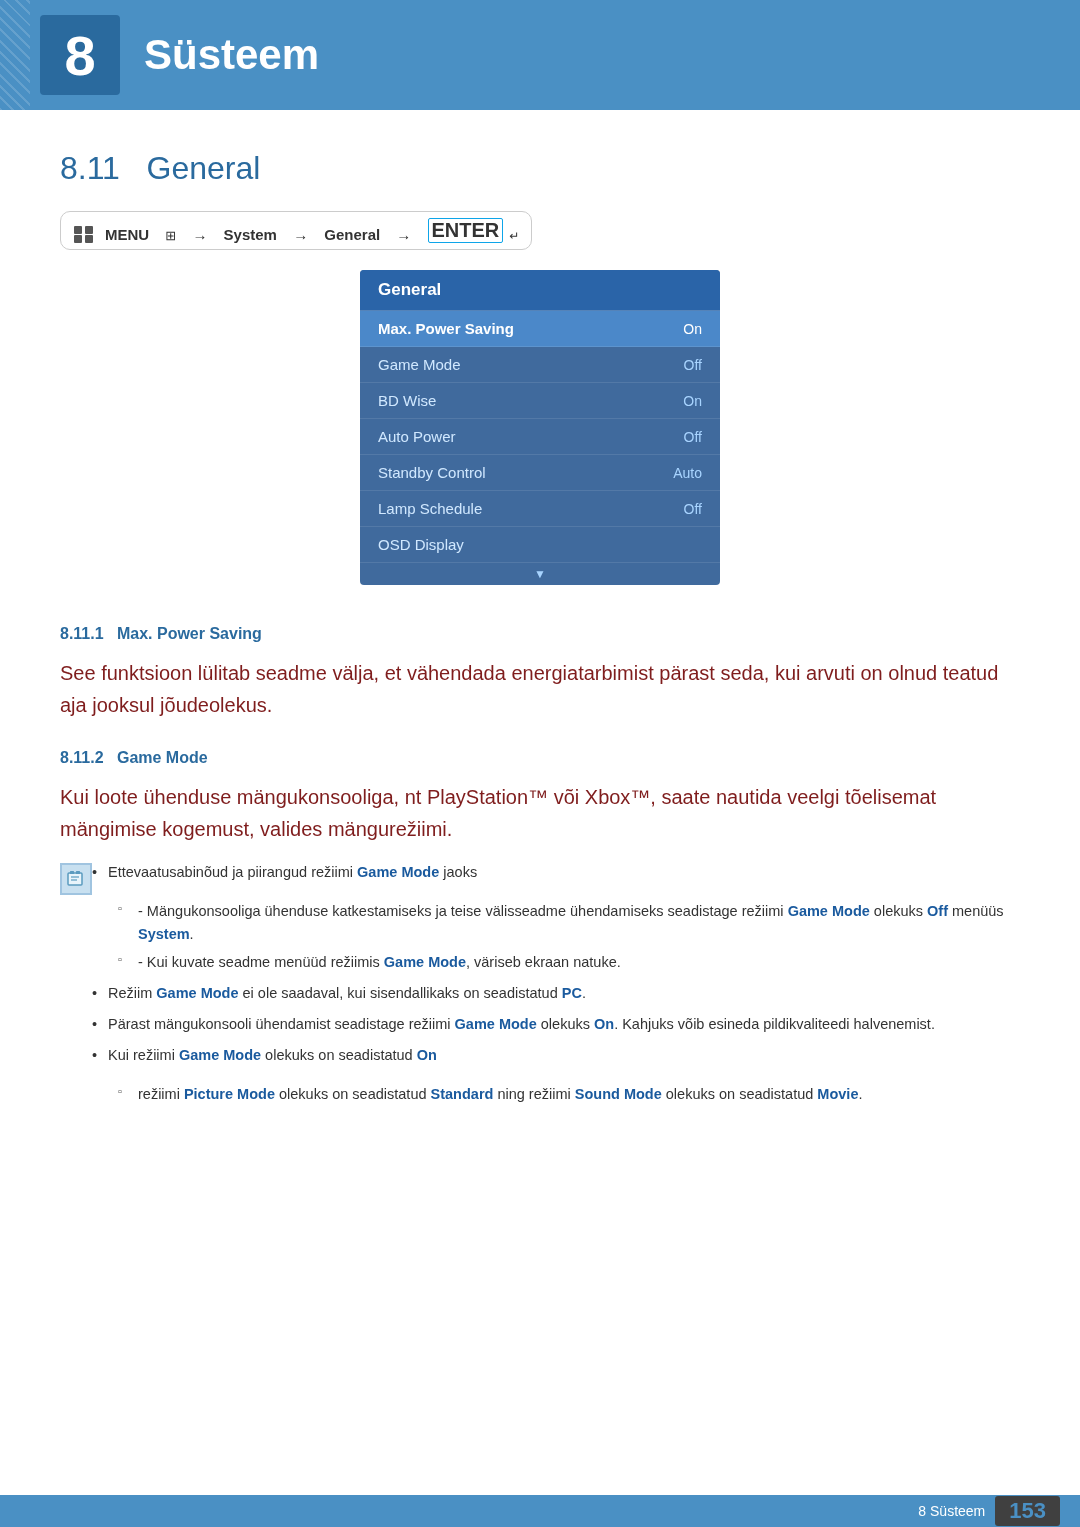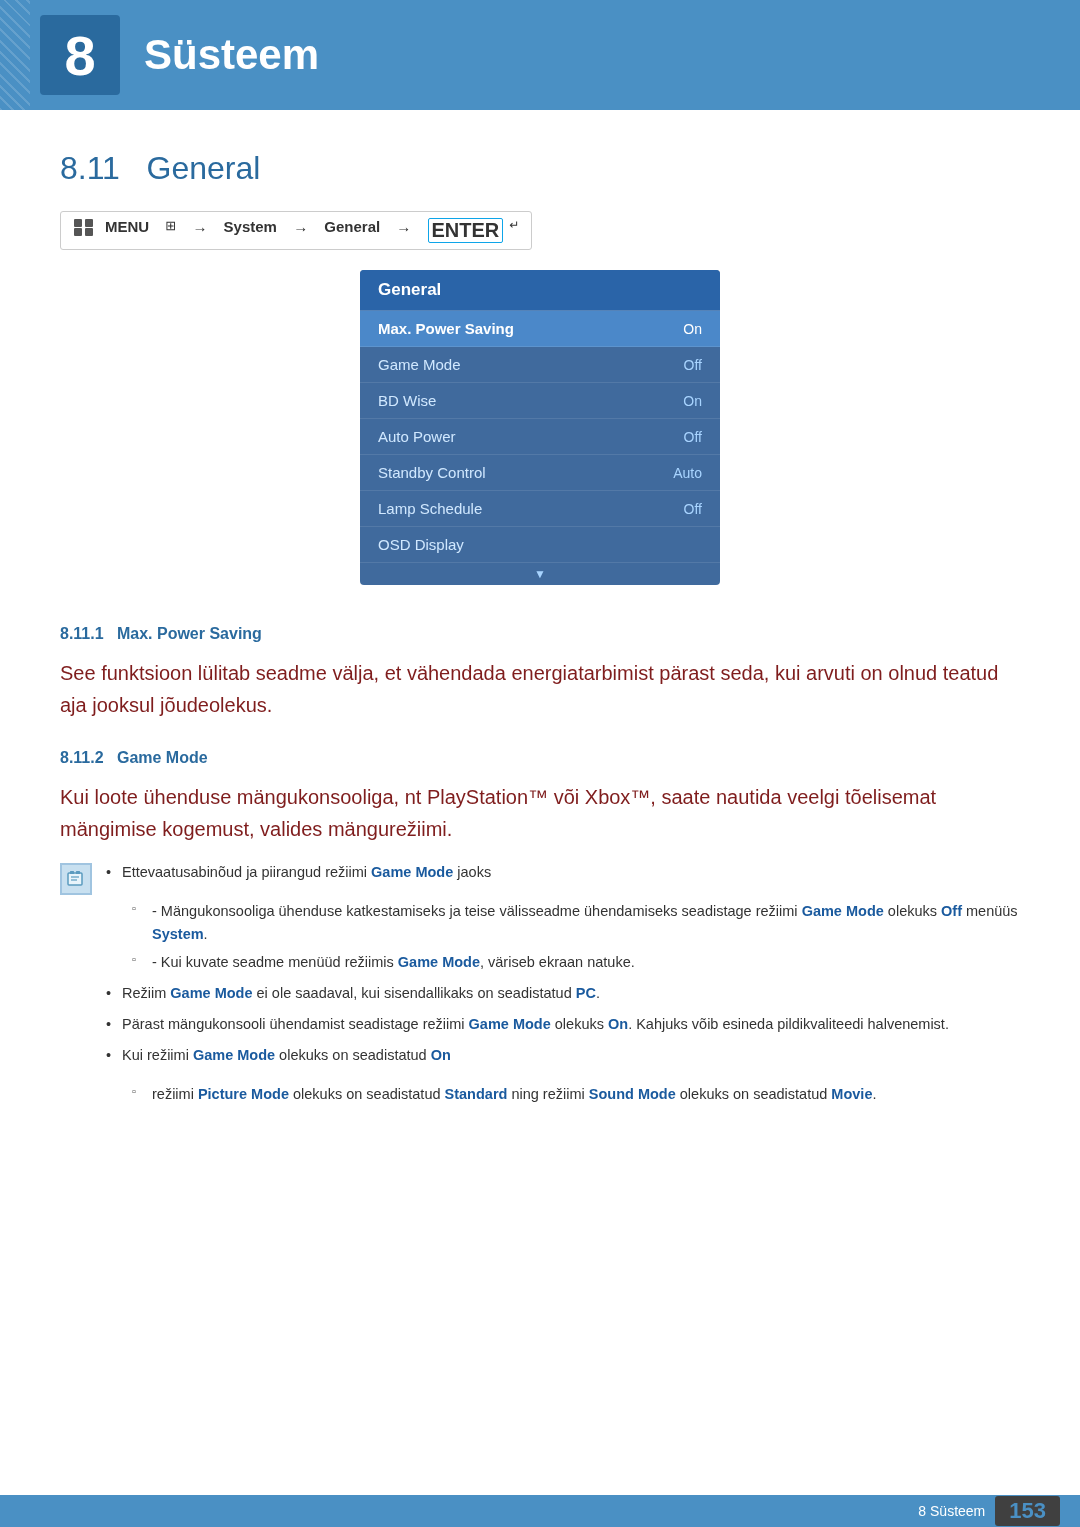--- a/index.html
+++ b/index.html
@@ -68,29 +68,29 @@
     .section-heading {
       font-size: 32px;
       color: #2a6a9e;
       font-weight: normal;
       margin-bottom: 24px;
     }
 
     
     .nav-path {
       display: flex;
-      align-items: flex-start;
+      align-items: flex-end;
       gap: 6px;
       font-size: 15px;
       color: #333;
       margin-bottom: 20px;
       border: 1px solid #ccc;
       display: inline-flex;
       padding: 6px 12px;
-      border-radius: 3px;
+      border-radius: 10px;
     }
     .nav-path .bold {
       font-weight: bold;
     }
 
     
     .menu-icon {
       display: inline-block;
       width: 22px;
       height: 18px;
@@ -178,21 +178,20 @@
     .body-text {
       font-size: 20px;
       color: #7f1d1d;
       line-height: 1.6;
       margin-bottom: 16px;
     }
 
     
     .note-section {
       display: flex;
-      gap: 14px;
       margin-top: 10px;
     }
     .note-icon {
       flex-shrink: 0;
       width: 32px;
       height: 32px;
       background: #c8e0f0;
       border: 2px solid #a0c4e0;
       display: flex;
       align-items: center;

